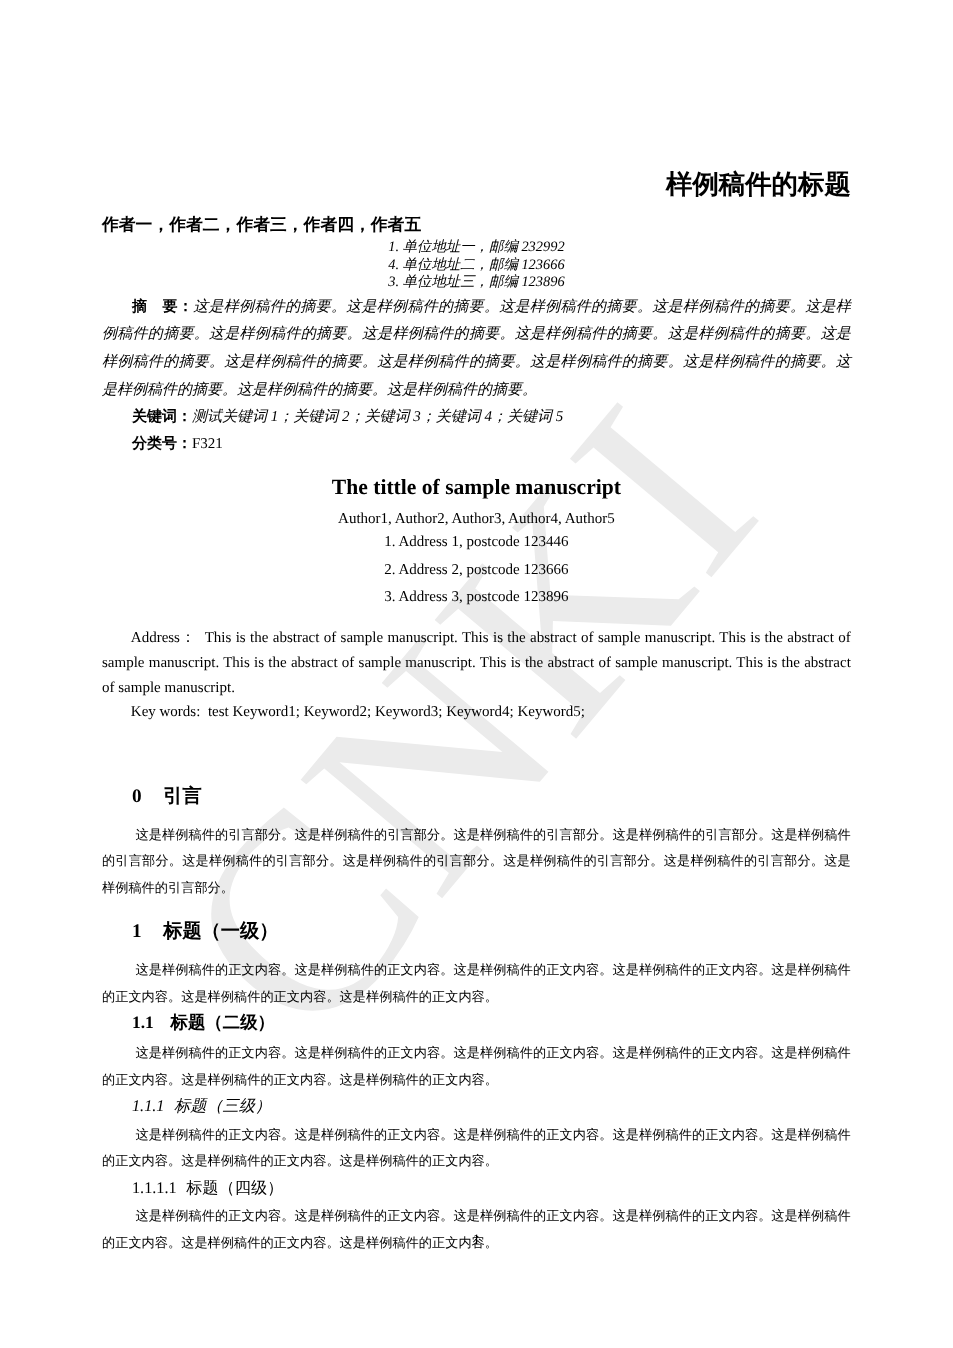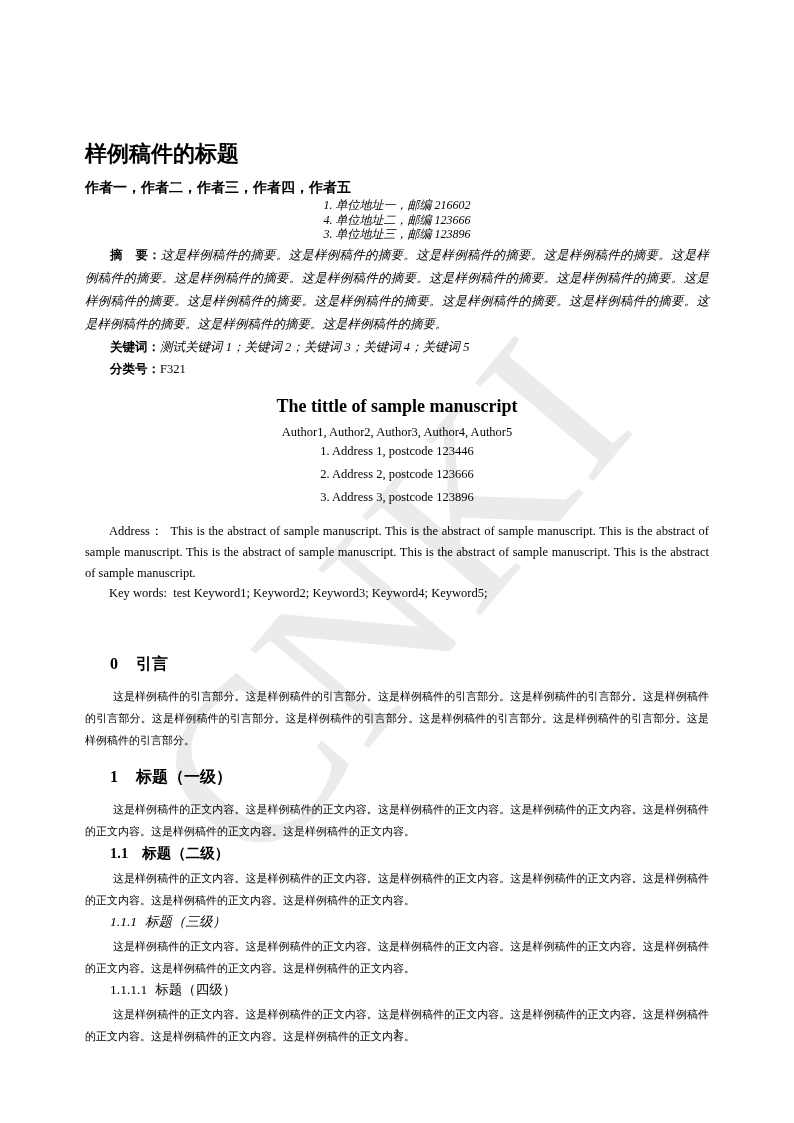--- a/index.html
+++ b/index.html
@@ -34,21 +34,21 @@
     width: 624px;
     z-index: 1;
   }
   .hei { font-family: "Liberation Sans", "DejaVu Sans", sans-serif; }
   .kai { font-style: italic; }
   .num { font-family: "Liberation Serif", "DejaVu Serif", serif; }
 
   
   .zh-title {
     margin: 140px 0 12px 0;
-    text-align: left;
+    text-align: right;
     font-size: 22px;
     line-height: 27px;
     font-weight: bold;
   }
   .zh-authors {
     margin: 8px 0 0 0;
     font-size: 14px;
     line-height: 16px;
     font-weight: bold;
   }
@@ -144,21 +144,21 @@
 
 <div class="page">
 
   <div class="watermark" style="color: rgb(235, 235, 235);">CNKI</div>
 
   <div class="content">
 
     <div class="zh-title hei">样例稿件的标题</div>
     <div class="zh-authors hei">作者一，作者二，作者三，作者四，作者五</div>
     <div class="zh-addresses">
-      <div class="zh-address kai">1. 单位地址一，邮编 216602</div>
+      <div class="zh-address kai">1. 单位地址一，邮编 232992</div>
       <div class="zh-address kai">4. 单位地址二，邮编 123666</div>
       <div class="zh-address kai">3. 单位地址三，邮编 123896</div>
     </div>
 
     <p class="zh-abstract"><span class="zh-label">摘　要：</span><span class="kai">这是样例稿件的摘要。这是样例稿件的摘要。这是样例稿件的摘要。这是样例稿件的摘要。这是样例稿件的摘要。这是样例稿件的摘要。这是样例稿件的摘要。这是样例稿件的摘要。这是样例稿件的摘要。这是样例稿件的摘要。这是样例稿件的摘要。这是样例稿件的摘要。这是样例稿件的摘要。这是样例稿件的摘要。这是样例稿件的摘要。这是样例稿件的摘要。这是样例稿件的摘要。</span></p>
 
     <p class="zh-meta"><span class="zh-label">关键词：</span><span class="kai">测试关键词 1；关键词 2；关键词 3；关键词 4；关键词 5</span></p>
 
     <p class="zh-meta"><span class="zh-label">分类号：</span><span>F321</span></p>
 

